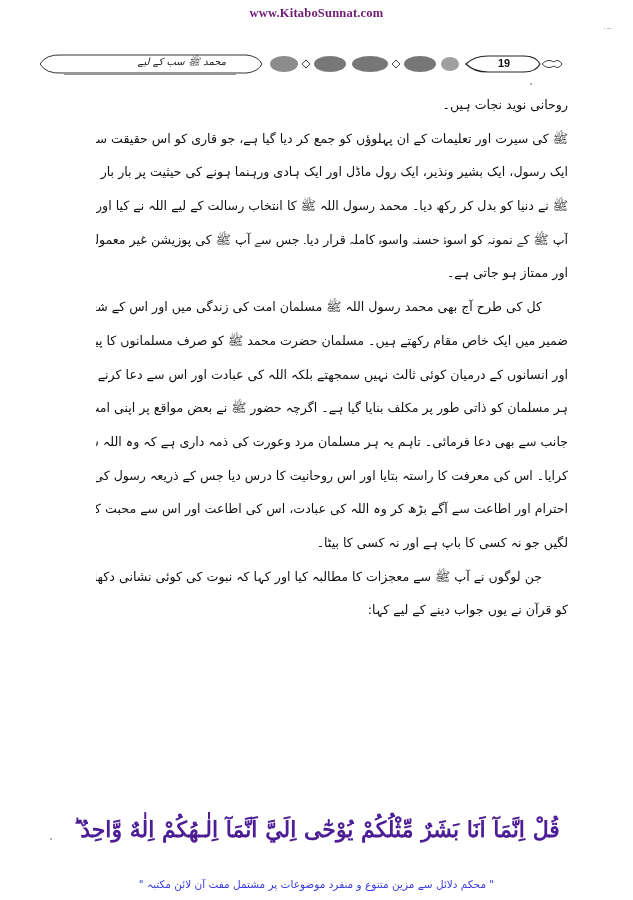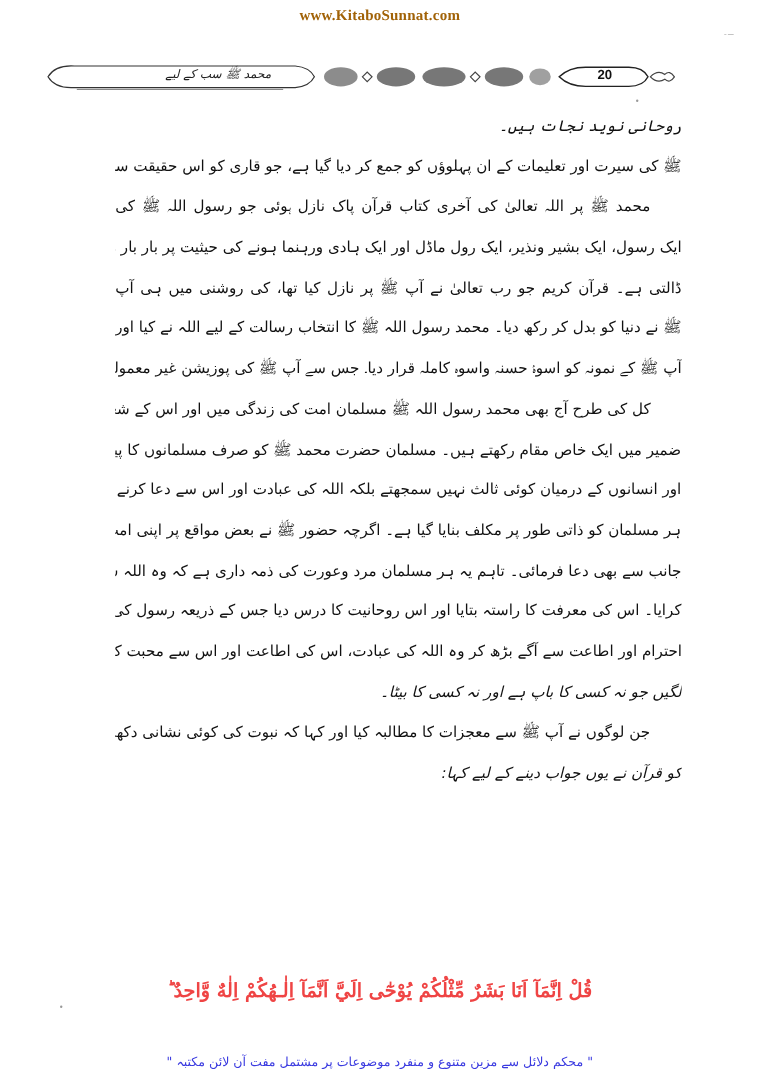--- a/index.html
+++ b/index.html
@@ -1,35 +1,35 @@
 <!DOCTYPE html>
 <html><head>
 <meta charset="utf-8">
 <style>
   html, body { margin:0; padding:0; background:#ffffff; }
   body { width:633px; height:900px; position:relative; overflow:hidden;
          font-family:"DejaVu Sans", sans-serif; color:#111; }
   .site-url { position:absolute; top:6px; left:0; width:633px; text-align:center;
               font-family:"Liberation Serif", serif; font-weight:bold; font-size:12.5px;
-              color:#a16207; letter-spacing:0.2px; }
+              color:#701a75; letter-spacing:0.2px; }
   .corner-mark { position:absolute; top:22px; left:602px; font-size:8px; color:#bbb; }
   .banner { position:absolute; top:52px; left:36px; width:570px; height:24px; }
   .banner svg { position:absolute; left:0; top:0; }
   .banner-title { position:absolute; top:4px; left:70px; width:120px; direction:rtl;
                   text-align:right; font-size:10px; font-style:italic; color:#222; }
   .page-num { position:absolute; top:5px; left:490px; width:36px; text-align:center;
               font-family:"Liberation Sans", sans-serif; font-weight:bold; font-size:11px; }
   .body-text { position:absolute; top:88px; left:32px; width:435px; direction:rtl;
                font-family:"DejaVu Sans", sans-serif; font-size:12.6px; line-height:33.7px; }
   .line { display:block; text-align:justify; text-align-last:justify; white-space:nowrap;
           overflow:hidden; height:33.7px; }
-  .line.last { text-align-last:right;font-style:italic; }
+  .line.last { text-align-last:right; }
   .line.indent { padding-right:26px; }
   .verse { position:absolute; top:816px; left:0; width:633px; text-align:center; direction:rtl;
-           font-family:"DejaVu Serif", serif; font-weight:bold; font-size:16px; color:#ef4444; }
+           font-family:"DejaVu Serif", serif; font-weight:bold; font-size:22px; color:#4c1d95; }
   .footer { position:absolute; top:878px; left:0; width:633px; text-align:center; direction:rtl;
             font-size:10.5px; color:#3a3ae0; }
   .dot { position:absolute; width:2px; height:2px; background:#999; border-radius:1px; }
 </style>
 </head>
 <body>
 
 <div class="site-url">www.KitaboSunnat.com</div>
 <div class="corner-mark">ــ۔</div>
 
@@ -46,31 +46,30 @@
       <ellipse cx="334" cy="12" rx="18" ry="8" fill="#555" opacity="0.8"></ellipse>
       <polygon points="356,12 360,8 364,12 360,16" fill="none" stroke="#444"></polygon>
       <ellipse cx="384" cy="12" rx="16" ry="8" fill="#555" opacity="0.8"></ellipse>
       <ellipse cx="414" cy="12" rx="9" ry="7" fill="#777" opacity="0.7"></ellipse>
     </g>
 
     <path d="M430,12 Q438,4 452,4 L488,4 Q500,4 504,12 Q500,20 488,20 L452,20 Q438,20 430,12 Z" fill="#fff" stroke="#222" stroke-width="1.2"></path>
     <path d="M506,12 Q512,6 518,10 Q522,6 526,12 Q522,18 518,14 Q512,18 506,12 Z" fill="none" stroke="#444" stroke-width="1"></path>
   </svg>
   <div class="banner-title">محمد ﷺ سب کے لیے</div>
-  <div class="page-num" style="left:432px;width:72px;">20</div>
+  <div class="page-num" style="left:432px;width:72px;">19</div>
 </div>
 
 <div class="body-text" id="bodytext" style="left:96px; width:472px;">
     <span class="line last">روحانی نوید نجات ہیں۔</span>
     <span class="line">ﷺ کی سیرت اور تعلیمات کے ان پہلوؤں کو جمع کر دیا گیا ہے، جو قاری کو اس حقیقت سے</span>
-    <span class="line indent">محمد ﷺ پر اللہ تعالیٰ کی آخری کتاب قرآن پاک نازل ہوئی جو رسول اللہ ﷺ کی</span>
     <span class="line">ایک رسول، ایک بشیر ونذیر، ایک رول ماڈل اور ایک ہادی ورہنما ہونے کی حیثیت پر بار بار روشنی</span>
-    <span class="line">ڈالتی ہے۔ قرآن کریم جو رب تعالیٰ نے آپ ﷺ پر نازل کیا تھا، کی روشنی میں ہی آپ</span>
     <span class="line">ﷺ نے دنیا کو بدل کر رکھ دیا۔ محمد رسول اللہ ﷺ کا انتخاب رسالت کے لیے اللہ نے کیا اور</span>
     <span class="line">آپ ﷺ کے نمونہ کو اسوۂ حسنہ واسوہ کاملہ قرار دیا۔ جس سے آپ ﷺ کی پوزیشن غیر معمولی</span>
+    <span class="line last">اور ممتاز ہو جاتی ہے۔</span>
     <span class="line indent">کل کی طرح آج بھی محمد رسول اللہ ﷺ مسلمان امت کی زندگی میں اور اس کے شعور اور</span>
     <span class="line">ضمیر میں ایک خاص مقام رکھتے ہیں۔ مسلمان حضرت محمد ﷺ کو صرف مسلمانوں کا پیغمبر یا اللہ</span>
     <span class="line">اور انسانوں کے درمیان کوئی ثالث نہیں سمجھتے بلکہ اللہ کی عبادت اور اس سے دعا کرنے کے لیے</span>
     <span class="line">ہر مسلمان کو ذاتی طور پر مکلف بنایا گیا ہے۔ اگرچہ حضور ﷺ نے بعض مواقع پر اپنی امت کی</span>
     <span class="line">جانب سے بھی دعا فرمائی۔ تاہم یہ ہر مسلمان مرد وعورت کی ذمہ داری ہے کہ وہ اللہ سے ذاتی تعلق</span>
     <span class="line">کرایا۔ اس کی معرفت کا راستہ بتایا اور اس روحانیت کا درس دیا جس کے ذریعہ رسول کی محبت،</span>
     <span class="line">احترام اور اطاعت سے آگے بڑھ کر وہ اللہ کی عبادت، اس کی اطاعت اور اس سے محبت کرنے</span>
     <span class="line last">لگیں جو نہ کسی کا باپ ہے اور نہ کسی کا بیٹا۔</span>
     <span class="line indent">جن لوگوں نے آپ ﷺ سے معجزات کا مطالبہ کیا اور کہا کہ نبوت کی کوئی نشانی دکھاؤ، ان</span>
     <span class="line last">کو قرآن نے یوں جواب دینے کے لیے کہا:</span>

